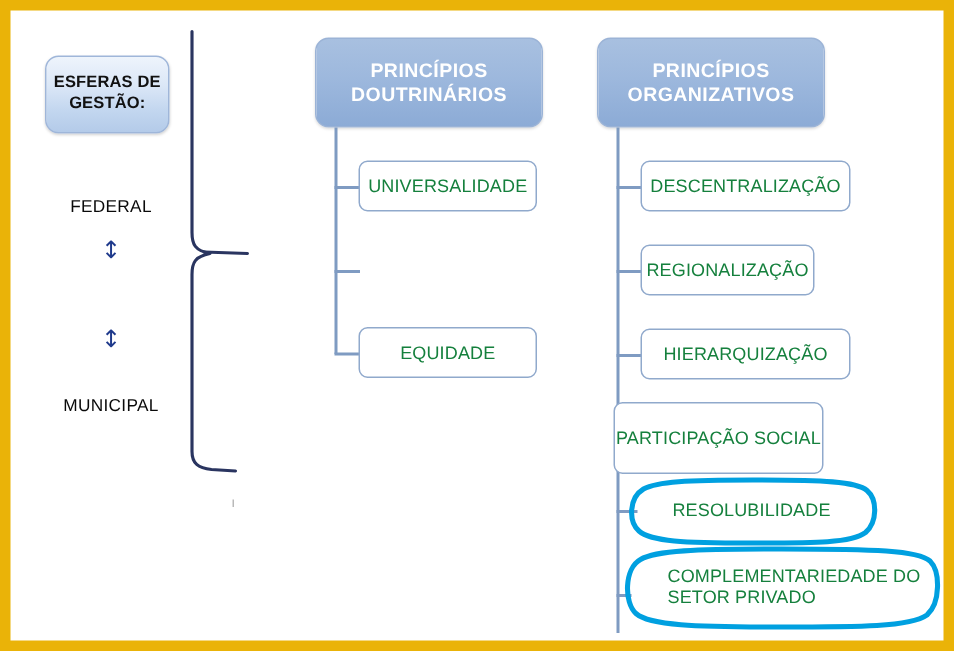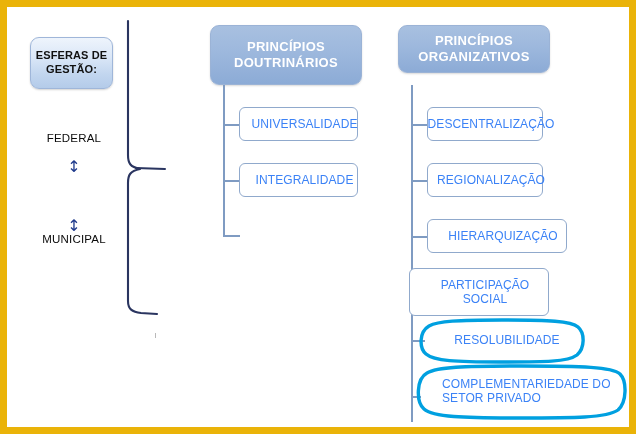--- a/index.html
+++ b/index.html
@@ -51,21 +51,21 @@
     position: absolute;
     width: 120px;
     text-align: center;
     font-size: 11.5px;
     font-weight: normal;
     color: #0a0a0a;
     letter-spacing: 0.2px;
   }
   .sphere-federal   { left: 7px; top: 125px; }
   .sphere-estadual  { left: 7px; top: 183px; }
-  .sphere-municipal { left: 7px; top: 226px; }
+  .sphere-municipal { left: 7px; top: 258px; }
 
   .updown-arrow {
     position: absolute;
     left: 7px;
     width: 120px;
     text-align: center;
     color: #1f3a8c;
     font-size: 16px;
     line-height: 1;
     font-family: "DejaVu Sans", sans-serif;
@@ -90,24 +90,23 @@
     border: 1px solid #90a9cc;
     border-radius: 6px;
     background: #ffffff;
     display: flex;
     align-items: center;
     justify-content: center;
     text-align: center;
   }
   .node span {
     font-size: 12px;
-    color: #3b82f6;
+    color: #15803d;
     line-height: 1.18;
     letter-spacing: 0.1px;
-    margin-left: 12px;
   }
 
   
   .header-node {
     position: absolute;
     box-sizing: border-box;
     border-radius: 9px;
     border: 1px solid #9bb3d6;
     background: linear-gradient(to bottom, #a8c0e0 0%, #9db8dd 45%, #8cabd6 100%);
     box-shadow: 0 1px 2px rgba(0,0,0,0.15);
@@ -144,21 +143,21 @@
   .node.highlighted {
     border-color: #ffffff;
   }
   .node.highlighted span {
     font-size: 12px;
     letter-spacing: 0.1px;
   }
   .node.left-text {
     justify-content: flex-start;
     text-align: left;
-    padding-left: 8px;
+    padding-left: 23px;
   }
 
   .stray-mark {
     position: absolute;
     left: 148px;
     top: 326px;
     width: 1px;
     height: 5px;
     background: #b9b9b9;
   }
@@ -200,38 +199,38 @@
 
   <div class="conn-v" style="left:216px; top:78px; height:151px;"></div>
   <div class="conn-h" style="left:216px; top:117px; width:17px;"></div>
   <div class="conn-h" style="left:216px; top:173px; width:17px;"></div>
   <div class="conn-h" style="left:216px; top:228px; width:17px;"></div>
 
   <div class="node" style="left:232px; top:100px; width:119px; height:34px;">
     <span>UNIVERSALIDADE</span>
   </div>
 
-  <div class="node" style="left:232px; top:156px; width:119px; height:34px;">
-    <span>INTEGRALIDADE</span>
-  </div>
-
-
-  <div class="header-node" style="left:391px; top:18px; width:152px; height:48px;">
+
+  <div class="node" style="left:232px; top:211px; width:119px; height:34px;">
+    <span>EQUIDADE</span>
+  </div>
+
+  <div class="header-node" style="left:391px; top:18px; width:152px; height:60px;">
     <span>PRINCÍPIOS ORGANIZATIVOS</span>
   </div>
 
   <div class="conn-v" style="left:404px; top:78px; height:337px;"></div>
   <div class="conn-h" style="left:404px; top:117px; width:17px;"></div>
   <div class="conn-h" style="left:404px; top:173px; width:17px;"></div>
   <div class="conn-h" style="left:404px; top:229px; width:17px;"></div>
   <div class="conn-h" style="left:404px; top:286px; width:17px;"></div>
   <div class="conn-h" style="left:404px; top:333px; width:17px;"></div>
   <div class="conn-h" style="left:404px; top:389px; width:17px;"></div>
 
-  <div class="node" style="left:420px; top:100px; width:116px; height:34px;">
+  <div class="node" style="left:420px; top:100px; width:140px; height:34px;">
     <span>DESCENTRALIZAÇÃO</span>
   </div>
 
   <div class="node" style="left:420px; top:156px; width:116px; height:34px;">
     <span>REGIONALIZAÇÃO</span>
   </div>
 
   <div class="node" style="left:420px; top:212px; width:140px; height:34px;">
     <span>HIERARQUIZAÇÃO</span>
   </div>

